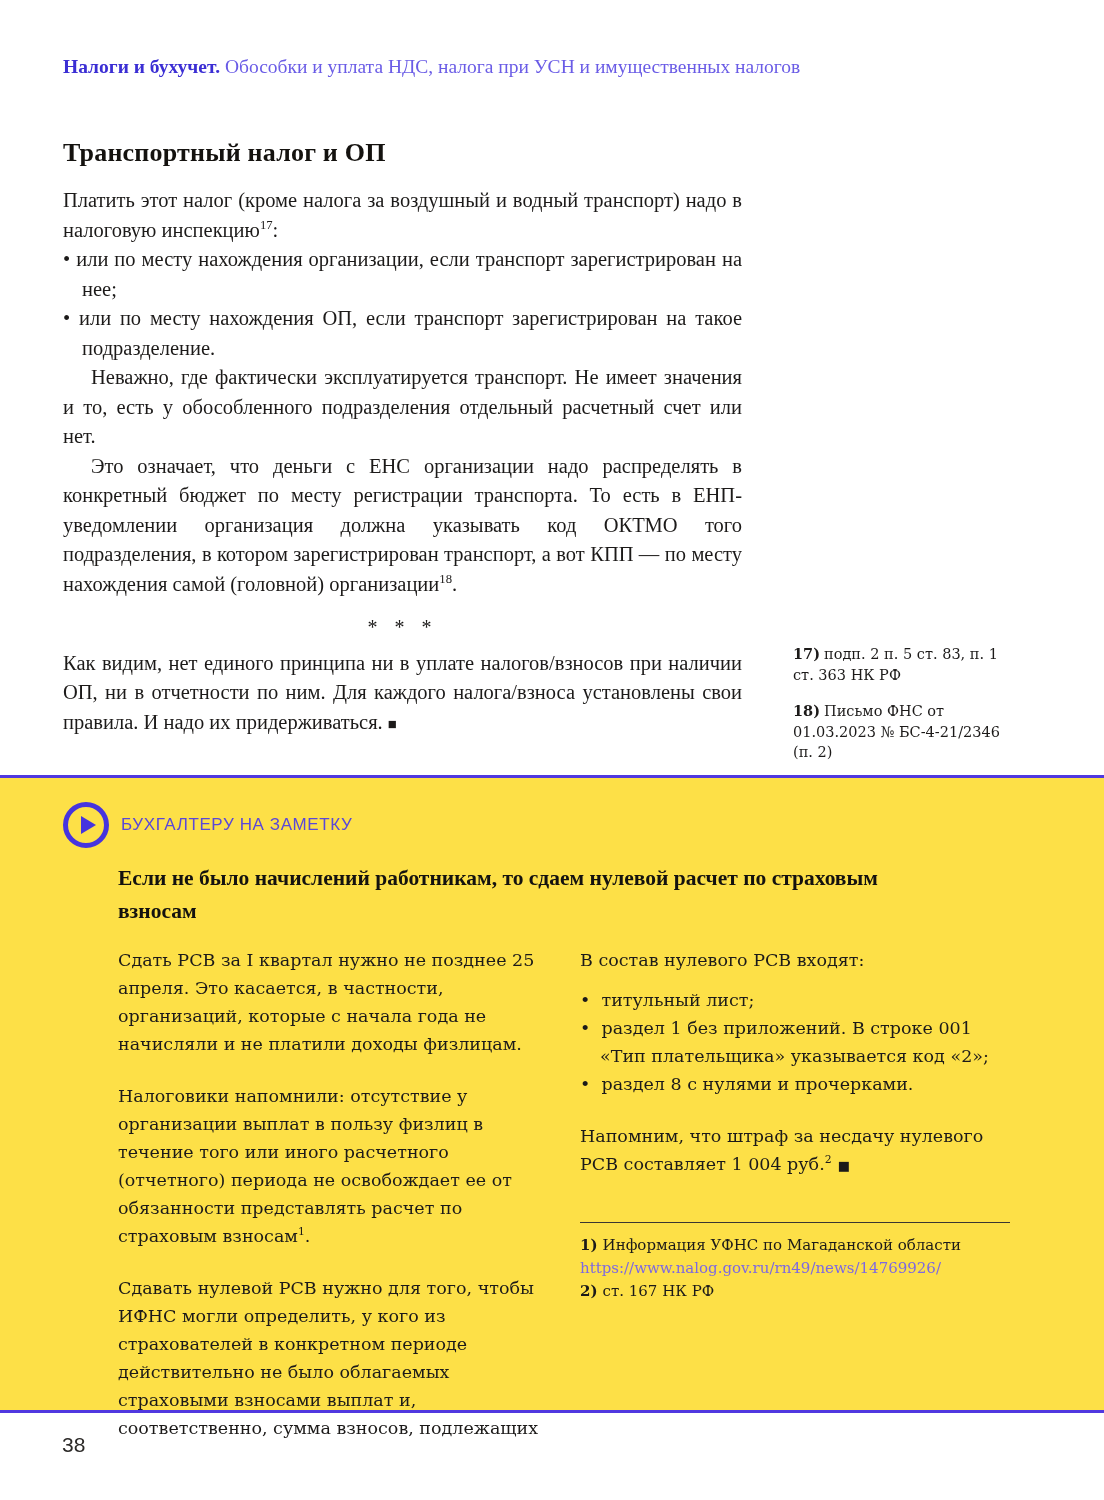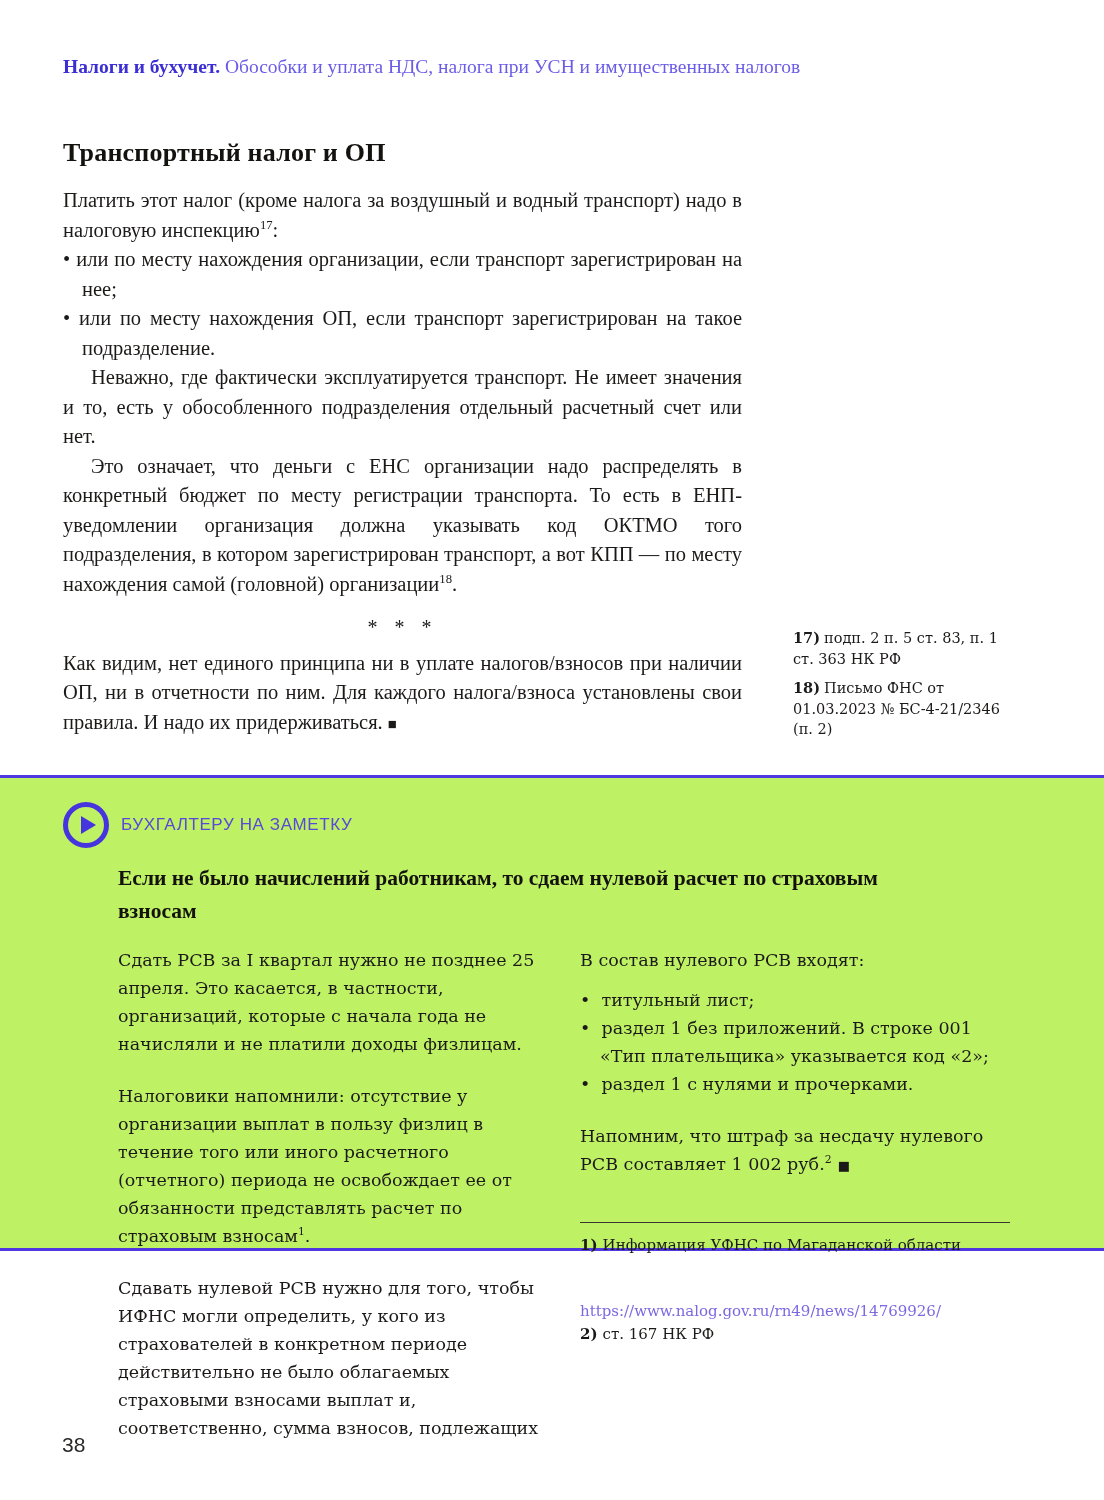--- a/index.html
+++ b/index.html
@@ -41,28 +41,28 @@
   .stars { text-align: center; text-indent: 0 !important; letter-spacing: 6px;
            margin: 14px 0 6px 0 !important; font-size: 20px; }
   .endmark { font-size: 15px; letter-spacing: 0; padding-left: 5px; }
 
   
   .margin-notes {
     position: absolute; left: 793px; top: 628px; width: 215px;
     font-family: "DejaVu Serif", serif;
     font-size: 14.5px; line-height: 20.5px; color: #1c1a19;
   }
-  .margin-notes p { margin: 0 0 9px 0; }
+  .margin-notes p { margin: 16px 0 9px 0; }
   .margin-notes b { margin-right: 4px; }
 
   
   .note {
-    position: absolute; left: 0; top: 775px; width: 1104px; height: 476px;
+    position: absolute; left: 0; top: 775px; width: 1104px; height: 638px;
     box-sizing: border-box;
-    background: #bef264;
+    background: #fde047;
     border-top: 3px solid #5038e0;
     border-bottom: 3px solid #5038e0;
   }
   .play-badge {
     position: absolute; left: 63px; top: 24px;
     width: 46px; height: 46px; border-radius: 50%;
     border: 5px solid #4634de; box-sizing: border-box;
     display: flex; align-items: center; justify-content: center;
   }
   .play-badge .tri {
@@ -91,21 +91,21 @@
   .note-col p { margin: 0 0 24px 0; }
   .note-col p:last-child { margin-bottom: 0; }
   .note-col sup { font-size: 62%; line-height: 0; }
   ul.notelist { list-style: none; margin: 0 0 24px 0; padding: 0; }
   ul.notelist li { padding-left: 20px; text-indent: -20px; }
   ul.notelist li::before { content: "\2022\00A0\00A0"; }
   .note-fns { margin-top: 42px; border-top: 1px solid #3a3632; padding-top: 11px;
     font-size: 15px; line-height: 23px; }
   .note-fns p { margin: 0; }
   .note-fns b { margin-right: 5px; }
-  .note-fns a { color: #7d68e2; text-decoration: none; display: inline-block; margin-top: 43px; }
+  .note-fns a { color: #7d68e2; text-decoration: none; display: inline-block; }
   .note-endmark { font-size: 13px; padding-left: 6px; }
 
   
   .folio {
     position: absolute; left: 62px; top: 1433px;
     font-family: "Liberation Sans", sans-serif;
     font-size: 21px; color: #2c2a28;
   }
 </style>
 </head>
@@ -155,23 +155,23 @@
         <p>Сдать РСВ за I квартал нужно не позднее 25 апреля. Это касается, в частности, организаций, которые с начала года не начисляли и не платили доходы физлицам.</p>
         <p><span>Налоговики напомнили: отсутствие у организации выплат в пользу физлиц в течение того или иного расчетного (отчетного) периода не освобождает ее от обязанности представлять расчет по страховым взносам</span><sup>1</sup><span>.</span></p>
         <p>Сдавать нулевой РСВ нужно для того, чтобы ИФНС могли определить, у кого из страхователей в конкретном периоде действительно не было облагаемых страховыми взносами выплат и, соответственно, сумма взносов, подлежащих</p>
       </div>
 
       <div class="note-col">
         <p style="margin-bottom:12px">В состав нулевого РСВ входят:</p>
         <ul class="notelist">
             <li>титульный лист;</li>
             <li>раздел 1 без приложений. В строке 001 «Тип плательщика» указывается код «2»;</li>
-            <li>раздел 1 с нулями и прочерками.</li>
+            <li>раздел 8 с нулями и прочерками.</li>
           </ul>
-        <p><span>Напомним, что штраф за несдачу нулевого РСВ составляет 1 002 руб.</span><sup>2</sup><span class="note-endmark">■</span></p>
+        <p><span>Напомним, что штраф за несдачу нулевого РСВ составляет 1 004 руб.</span><sup>2</sup><span class="note-endmark">■</span></p>
 
         <div class="note-fns">
           <p><b>1)</b><span>Информация УФНС по Магаданской области</span></p>
           <a href="#">https://www.nalog.gov.ru/rn49/news/14769926/</a>
           <p><b>2)</b><span>ст. 167 НК РФ</span></p>
         </div>
       </div>
 
     </div>
   </section>

